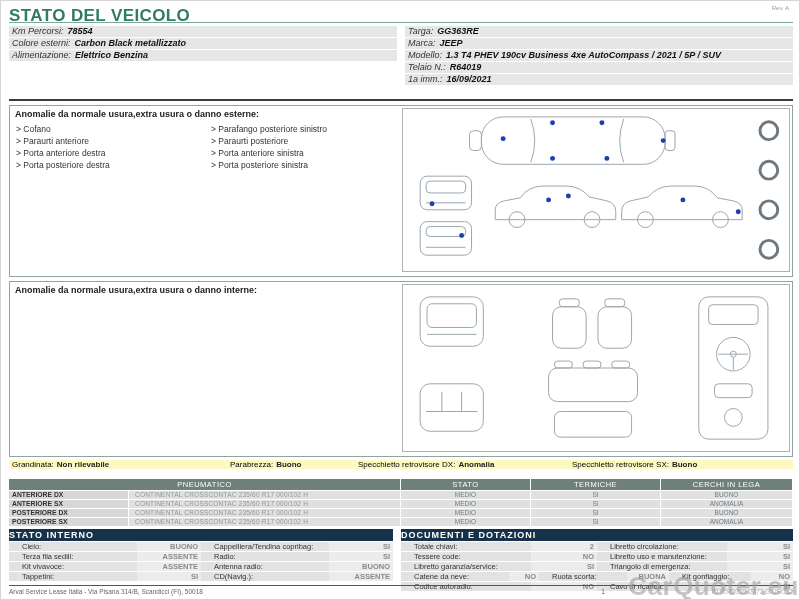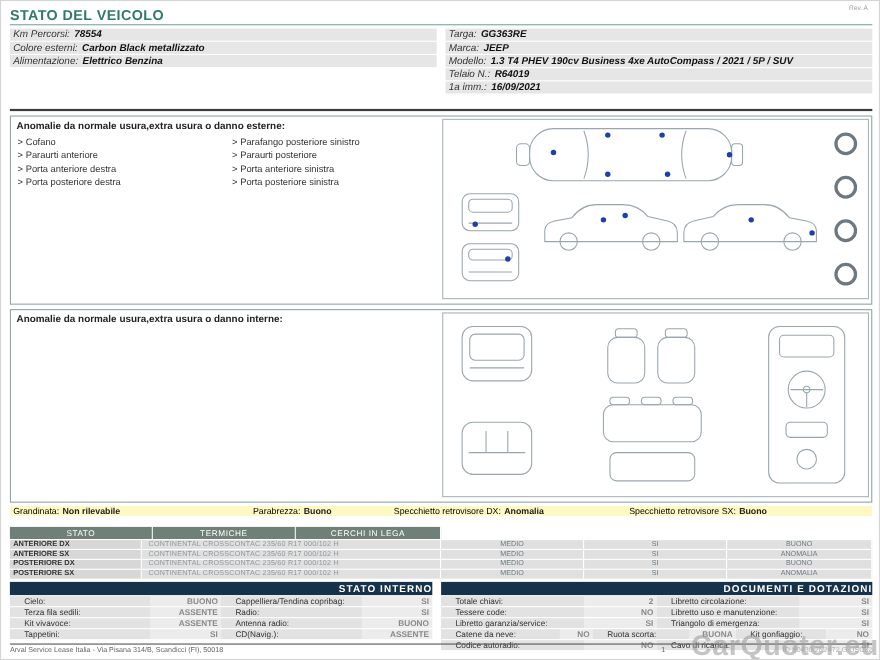--- a/index.html
+++ b/index.html
@@ -1,19 +1,19 @@
 <!DOCTYPE html>
 <html><head>
 <meta charset="utf-8">
 <style>
   * { margin:0; padding:0; box-sizing:border-box; }
   html,body { width:800px; height:600px; background:#fff; font-family:"Liberation Sans",sans-serif; }
   .page { position:relative; width:800px; height:600px; background:#fff; border:1px solid #d5d5d5; overflow:hidden; }
 
-  .title { position:absolute; top:5px; left:8px; font-size:13px; font-weight:bold; color:#2f7a68; letter-spacing:.4px; }
+  .title { position:absolute; top:5px; left:8px; font-size:17px; font-weight:bold; color:#2f7a68; letter-spacing:.4px; }
   .rev { position:absolute; top:4px; right:10px; font-size:6px; color:#999; }
   .trule { position:absolute; top:21px; left:8px; width:784px; border-top:1px solid #7aa79a; }
 
   .hgrid { position:absolute; top:25px; left:8px; width:784px; display:flex; gap:8px; }
   .hcol { width:388px; display:flex; flex-direction:column;font-style:italic; }
   .hrow { display:flex; background:#e6e6e6; padding:0 3px; margin-bottom:1px; font-size:9px; line-height:11px; }
   .hrow .lbl { color:#333; margin-right:4px; white-space:nowrap; }
   .hrow .val { font-weight:bold; color:#111; }
 
   .thick { position:absolute; top:98px; left:8px; width:784px; height:2px; background:#3c3c3c; }
@@ -42,21 +42,21 @@
   .td { background:#e0e0e0; height:8px; line-height:8px; font-size:6.5px; border-right:1px solid #fff; white-space:nowrap; overflow:hidden; }
   .w-pneu { width:392px; } .w-stato { width:130px; } .w-term { width:130px; } .w-cerchi { width:132px; }
   .w-pos { width:120px; } .w-desc { width:272px; }
   .td.pos { font-weight:bold; color:#333; font-size:6.8px; padding-left:3px; background:#d7d7d7; }
   .td.desc { color:#90989c; padding-left:6px; letter-spacing:.2px; }
   .td.center { text-align:center; color:#6f7d84; }
 
   .sec { position:absolute; top:528px; }
   .sec.secl { left:8px; width:384px; }
   .sec.secr { left:400px; width:392px; }
-  .shead { background:#16324a; color:#fff; text-align:right; font-weight:bold; font-size:9px; height:12px; line-height:12px; letter-spacing:1px; margin-bottom:1px; }
+  .shead { background:#16324a; color:#fff; text-align:left; font-weight:bold; font-size:9px; height:12px; line-height:12px; letter-spacing:1px; margin-bottom:1px; }
   .srow { display:flex; margin-bottom:1px; height:9px; line-height:9px; font-size:7.5px; }
   .scl { background:#e2e2e2; padding-left:13px; color:#333; white-space:nowrap; overflow:hidden; }
   .scv { background:#ececec; text-align:right; padding-right:3px; color:#8a8a8a; font-weight:bold; white-space:nowrap; overflow:hidden; }
 
   .footrule { position:absolute; top:584px; left:8px; width:784px; border-top:1px solid #555; }
   .footer { position:absolute; top:587px; left:8px; width:784px; display:flex; font-size:6.5px; color:#666; }
   .footer .fl { flex:1; }
   .footer .fp { width:40px; text-align:center; }
   .footer .fid { width:170px; text-align:right; color:#b3b3b3; }
 
@@ -234,20 +234,21 @@
     <div class="cline">
       <span class="citem cw1"><span>Grandinata:</span><span class="cval">Non rilevabile</span></span>
       <span class="citem cw2"><span>Parabrezza:</span><span class="cval">Buono</span></span>
       <span class="citem cw3"><span>Specchietto retrovisore DX:</span><span class="cval">Anomalia</span></span>
       <span class="citem cw4"><span>Specchietto retrovisore SX:</span><span class="cval">Buono</span></span>
     </div>
   </div>
 
   <div class="tyretable">
     <div class="trow">
+      <div class="th w-pneu">Pneumatico</div>
       <div class="th w-stato">Stato</div>
       <div class="th w-term">Termiche</div>
       <div class="th w-cerchi">Cerchi in lega</div>
     </div>
     <div class="trow">
       <div class="td pos w-pos">ANTERIORE DX</div>
       <div class="td desc w-desc">CONTINENTAL CROSSCONTAC 235/60 R17 000/102 H</div>
       <div class="td center w-stato">MEDIO</div>
       <div class="td center w-term">SI</div>
       <div class="td center w-cerchi">BUONO</div>

